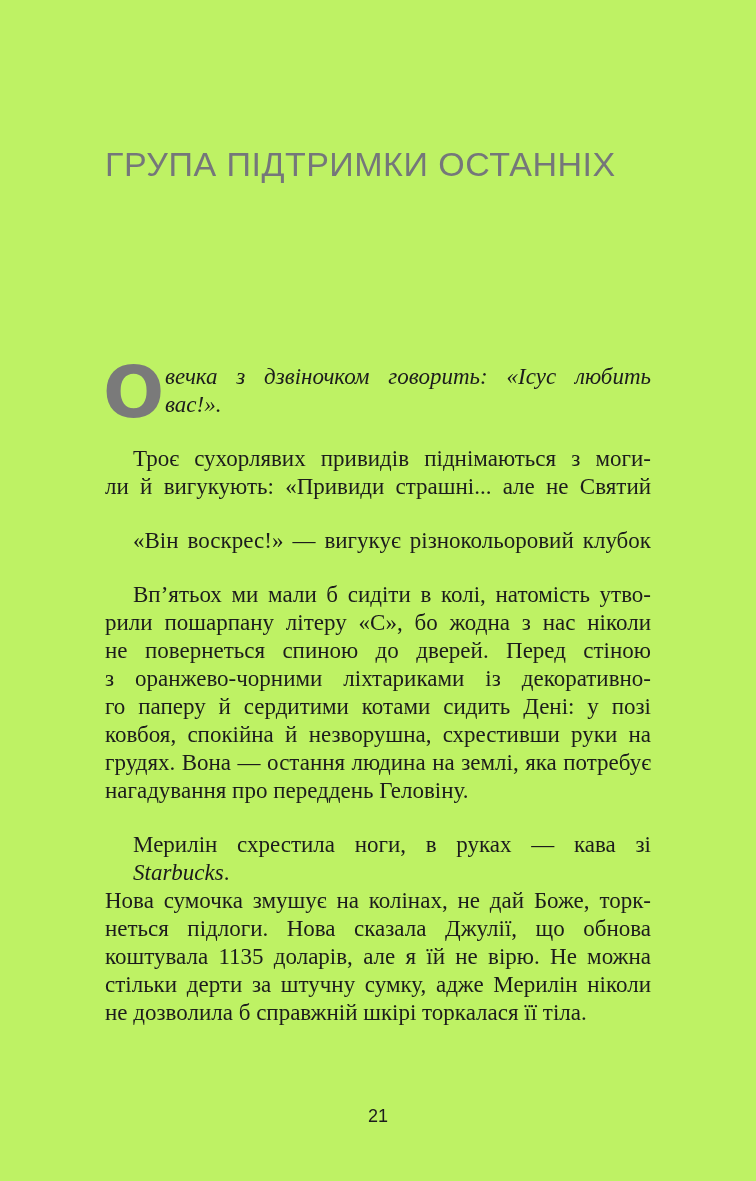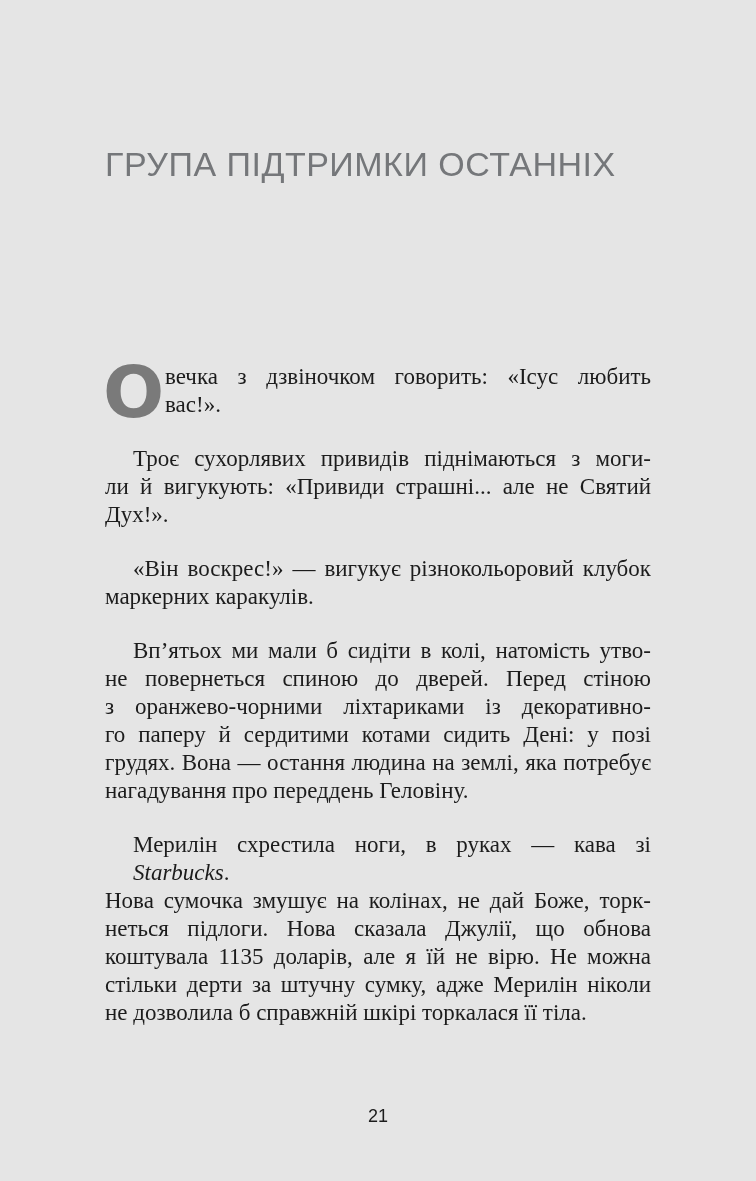--- a/index.html
+++ b/index.html
@@ -6,21 +6,21 @@
   body {
     width: 756px; height: 1181px;
     background: #ffffff;
     position: relative;
     overflow: hidden;
     font-family: "Liberation Serif", serif;
   }
   .page {
     position: absolute;
     inset: 0;
-    background: #e5e5e5;
+    background: #bef264;
   }
   .chapter-title {
     position: absolute;
     left: 105px; top: 140px;
     width: 560px;
     font-family: "Liberation Sans", sans-serif;
     font-weight: 400;
     font-size: 34px;
     line-height: 48px;
     letter-spacing: 0.5px;
@@ -35,21 +35,21 @@
     color: #1c1c1c;
   }
   .para { position: relative; }
   .line {
     text-align: justify;
     text-align-last: justify;
     white-space: normal;
   }
   .line.end { text-align-last: left; }
   .line.indent { padding-left: 28px; margin-top: 26px; }
-  .line.dc { padding-left: 60px; }
+  .line.dc { padding-left: 60px; font-style: italic; }
   .dropcap {
     position: absolute;
     left: -2px; top: -7px;
     font-family: "DejaVu Sans", sans-serif;
     font-weight: bold;
     font-size: 72px;
     line-height: 1;
     color: #7a7a7a;
   }
   .line i { }
@@ -74,31 +74,31 @@
 
   <div class="body-text">
       <div class="para">
         <span class="dropcap">О</span>
         <div class="line dc"><span>вечка з дзвіночком говорить: «Ісус любить</span></div>
         <div class="line end dc"><span>вас!».</span></div>
       </div>
       <div class="para">
         <div class="line indent"><span>Троє сухорлявих привидів піднімаються з моги-</span></div>
         <div class="line"><span>ли й вигукують: «Привиди страшні... але не Святий</span></div>
-        <div class="line end"><span>Дух!».</span></div>
       </div>
       <div class="para">
         <div class="line indent"><span>«Він воскрес!» — вигукує різнокольоровий клубок</span></div>
-        <div class="line end"><span>маркерних каракулів.</span></div>
       </div>
       <div class="para">
         <div class="line indent"><span>Вп’ятьох ми мали б сидіти в колі, натомість утво-</span></div>
+        <div class="line"><span>рили пошарпану літеру «С», бо жодна з нас ніколи</span></div>
         <div class="line"><span>не повернеться спиною до дверей. Перед стіною</span></div>
         <div class="line"><span>з оранжево-чорними ліхтариками із декоративно-</span></div>
         <div class="line"><span>го паперу й сердитими котами сидить Дені: у позі</span></div>
+        <div class="line"><span>ковбоя, спокійна й незворушна, схрестивши руки на</span></div>
         <div class="line"><span>грудях. Вона — остання людина на землі, яка потребує</span></div>
         <div class="line end"><span>нагадування про переддень Геловіну.</span></div>
       </div>
       <div class="para">
         <div class="line indent"><span>Мерилін схрестила ноги, в руках — кава зі </span><i>Starbucks</i><span>.</span></div>
         <div class="line"><span>Нова сумочка змушує на колінах, не дай Боже, торк-</span></div>
         <div class="line"><span>неться підлоги. Нова сказала Джулії, що обнова</span></div>
         <div class="line"><span>коштувала 1135 доларів, але я їй не вірю. Не можна</span></div>
         <div class="line"><span>стільки дерти за штучну сумку, адже Мерилін ніколи</span></div>
         <div class="line end"><span>не дозволила б справжній шкірі торкалася її тіла.</span></div>

